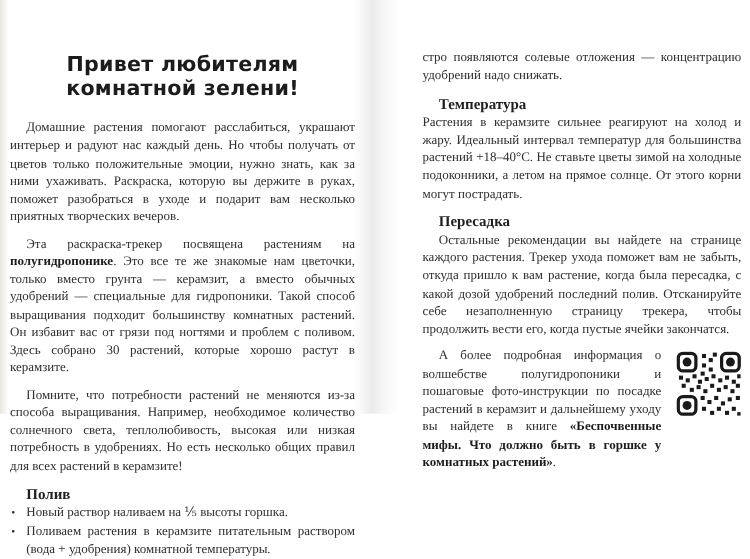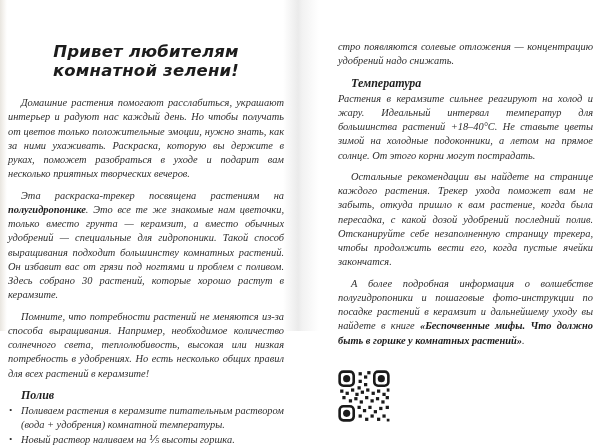--- a/index.html
+++ b/index.html
@@ -1,21 +1,21 @@
 <!DOCTYPE html>
 <html lang="ru"><head>
 <meta charset="utf-8">
 <style>
   html,body{margin:0;padding:0;}
   body{
     width:600px;height:447px;overflow:hidden;
     font-family:"Liberation Serif","DejaVu Serif",serif;
     background:#ffffff;color:#2e2e2e;
   }
-  .spread{position:relative;width:600px;height:331px;display:flex;background:#ffffff;font-style:italic;}
+  .spread{position:relative;width:600px;height:331px;display:flex;background:#ffffff;}
   .page-edge-left{
     position:absolute;left:0;top:0;width:7px;height:100%;
     background:linear-gradient(90deg,#e9e6e0 0%,#f6f4f1 55%,#ffffff 100%);
     z-index:2;
   }
   .gutter{
     position:absolute;left:283px;top:0;width:36px;height:100%;
     background:linear-gradient(90deg,rgba(255,255,255,0) 0%,rgba(210,210,210,.45) 42%,rgba(232,232,232,.55) 55%,rgba(255,255,255,0) 100%);
     z-index:1;
   }
@@ -36,21 +36,21 @@
   }
   ul.dots{list-style:none;margin:0 0 7px 0;padding:0;}
   ul.dots li{
     position:relative;padding-left:13px;margin:0 0 1px 0;
     font-size:10.4px;line-height:1.37;text-align:justify;
   }
   ul.dots li::before{
     content:"•";position:absolute;left:1px;top:0;font-size:9px;color:#2e2e2e;
   }
   b{color:#1c1c1c;}
-  .book-info{display:flex;gap:12px;margin-top:1px;flex-direction:column;}
+  .book-info{display:flex;gap:12px;margin-top:1px;}
   .book-info .txt{flex:1;}
   .qr-box{width:52px;flex:0 0 52px;padding-top:3px;}
 </style>
 </head>
 <body>
 
 <div class="spread">
   <div class="page-edge-left"></div>
   <div class="gutter"></div>
 
@@ -58,34 +58,35 @@
     <div class="page-title">Привет любителям комнатной зелени!</div>
 
     <p class="indent">Домашние растения помогают расслабиться, украшают интерьер и радуют нас каждый день. Но чтобы получать от цветов только положительные эмоции, нужно знать, как за ними ухаживать. Раскраска, которую вы держите в руках, поможет разобраться в уходе и подарит вам несколько приятных творческих вечеров.</p>
 
     <p class="indent"><span>Эта раскраска-трекер посвящена растениям на </span><b>полугидропонике</b><span>. Это все те же знакомые нам цветочки, только вместо грунта — керамзит, а вместо обычных удобрений — специальные для гидропоники. Такой способ выращивания подходит большинству комнатных растений. Он избавит вас от грязи под ногтями и проблем с поливом. Здесь собрано 30 растений, которые хорошо растут в керамзите.</span></p>
 
     <p class="indent">Помните, что потребности растений не меняются из-за способа выращивания. Например, необходимое количество солнечного света, теплолюбивость, высокая или низкая потребность в удобрениях. Но есть несколько общих правил для всех растений в керамзите!</p>
 
     <div class="sec-heading">Полив</div>
     <ul class="dots">
+      <li>Новый раствор наливаем на ⅕ высоты горшка.</li>
       <li>Поливаем растения в керамзите питательным раствором (вода + удобрения) комнатной температуры.</li>
-      <li>Новый раствор наливаем на ⅕ высоты горшка.</li>
       <li>Поливаем каждый раз, когда предыдущий раствор почти высох, но керамзит в горшке еще немного влажный.</li>
 
     </ul>
 
   </div>
 
   <div class="page page-right">
     <p>стро появляются солевые отложения — концентрацию удобрений надо снижать.</p>
 
     <div class="sec-heading">Температура</div>
     <p>Растения в керамзите сильнее реагируют на холод и жару. Идеальный интервал температур для большинства растений +18–40°C. Не ставьте цветы зимой на холодные подоконники, а летом на прямое солнце. От этого корни могут пострадать.</p>
 
+    <div class="sec-heading">Пересадка</div>
 
     <p class="indent">Остальные рекомендации вы найдете на странице каждого растения. Трекер ухода поможет вам не забыть, откуда пришло к вам растение, когда была пересадка, с какой дозой удобрений последний полив. Отсканируйте себе незаполненную страницу трекера, чтобы продолжить вести его, когда пустые ячейки закончатся.</p>
 
     <div class="book-info">
       <p class="txt indent"><span>А более подробная информация о волшебстве полугидропоники и пошаговые фото-инструкции по посадке растений в керамзит и дальнейшему уходу вы найдете в книге </span><b>«Беспочвенные мифы. Что должно быть в горшке у комнатных растений»</b><span>.</span></p>
       <div class="qr-box">
         <svg width="52" height="52" viewBox="0 0 48 48" xmlns="http://www.w3.org/2000/svg">
           <g fill="none" stroke="#1a1a1a" stroke-width="2.4">
             <rect x="1.5" y="1.5" width="13" height="13" rx="3.5"></rect>
             <rect x="33.5" y="1.5" width="13" height="13" rx="3.5"></rect>

